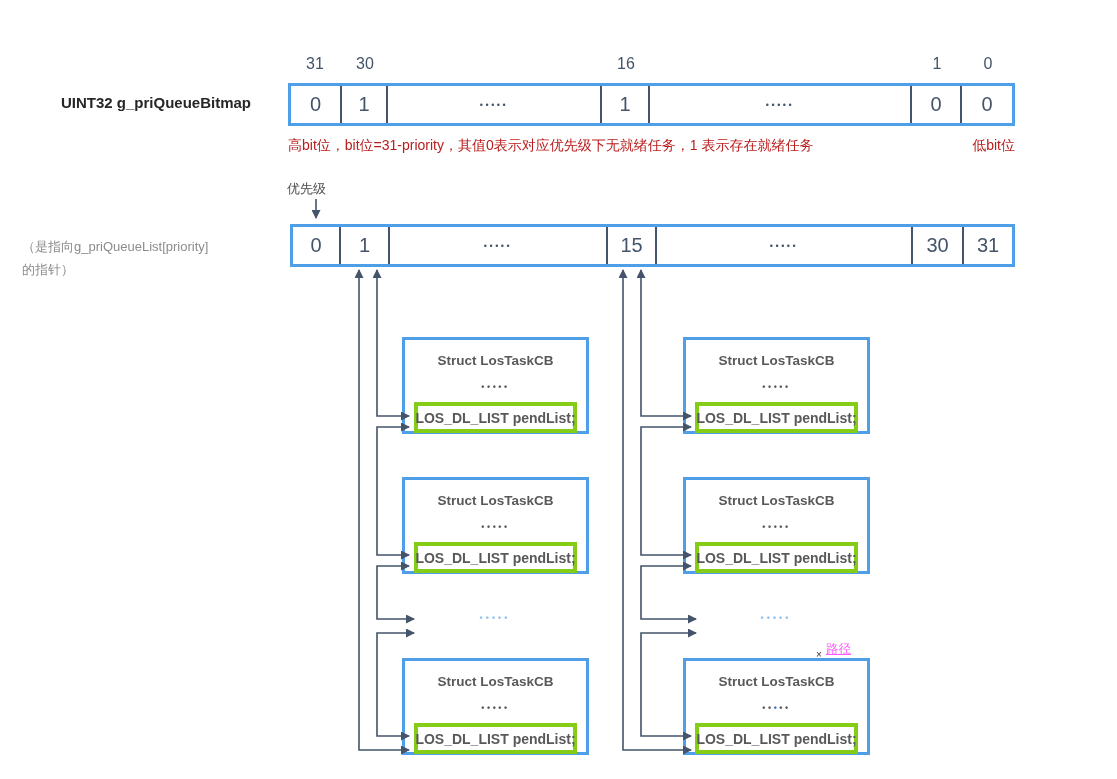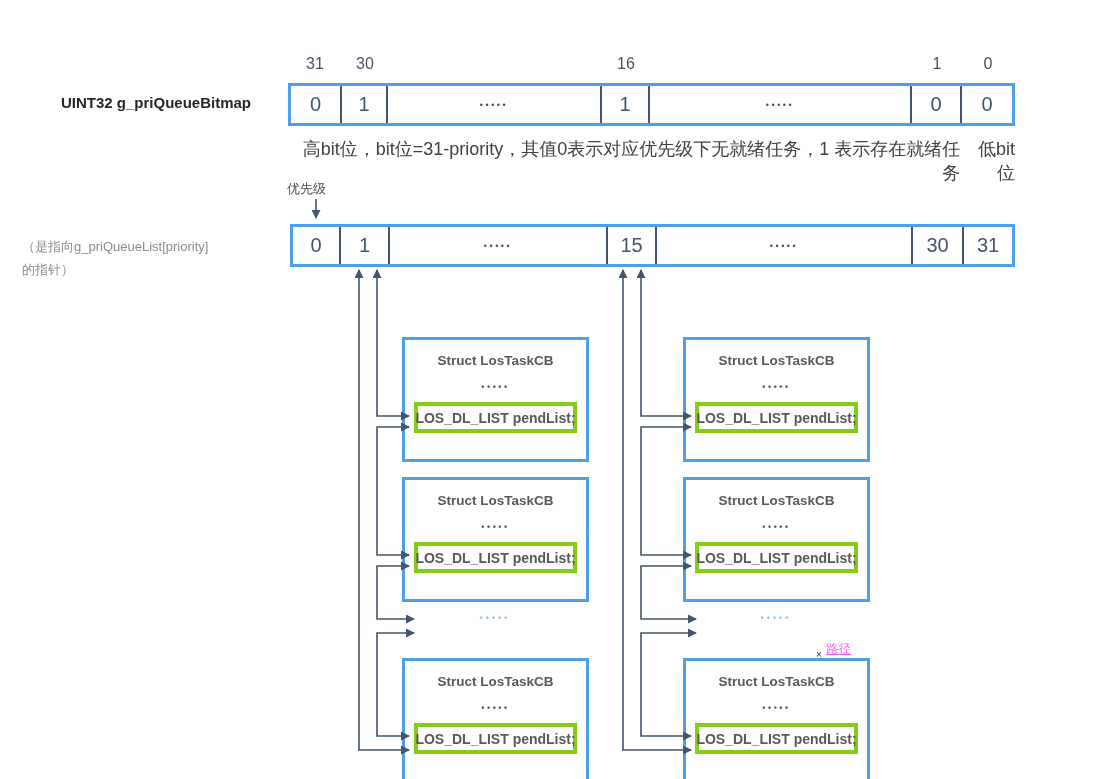--- a/index.html
+++ b/index.html
@@ -9,28 +9,28 @@
   
   .bit-label{position:absolute;top:46px;transform:translateX(-50%);font-size:16px;color:#44546A;}
 
   
   .cell-row{position:absolute;height:43px;border:3px solid #4F9EE8;box-sizing:border-box;display:flex;background:#fff;}
   .cell{display:flex;align-items:center;justify-content:center;font-size:20px;color:#44546A;border-right:2px solid #44546A;box-sizing:border-box;}
   .cell:last-child{border-right:none;}
   .cell .mini-dots{font-size:9px;letter-spacing:2.5px;color:#44546A;}
 
   
-  .caption-row{position:absolute;left:288px;top:128px;width:727px;display:flex;justify-content:space-between;font-size:18px;color:#404040;text-align:right;}
+  .caption-row{position:absolute;left:288px;top:128px;width:727px;display:flex;justify-content:space-between;font-size:14px;color:#b91c1c;text-align:right;}
   .label-block{position:absolute;text-align:center;}
   .label-bold{font-size:15px;font-weight:bold;color:#262626;line-height:23px;}
   .label-gray{font-size:13px;color:#8C8C8C;line-height:23px;}
   .left-align{text-align:left;}
 
   
-  .task-box{position:absolute;width:187px;height:125px;border:3px solid #4F9EE8;box-sizing:border-box;background:#fff;}
+  .task-box{position:absolute;width:187px;height:97px;border:3px solid #4F9EE8;box-sizing:border-box;background:#fff;}
   .task-title{position:absolute;left:0;right:0;top:13px;text-align:center;font-size:13.5px;font-weight:bold;color:#595959;}
   .task-dots{position:absolute;left:0;right:0;top:42px;text-align:center;font-size:9px;font-weight:bold;letter-spacing:2.5px;color:#595959;}
   .pend-box{position:absolute;left:9px;right:9px;top:62px;height:31px;border:4px solid #84cc16;box-sizing:border-box;display:flex;align-items:center;justify-content:center;font-size:14px;font-weight:bold;color:#595959;white-space:nowrap;}
 
   
   .sep-dots{position:absolute;transform:translateX(-50%);font-size:9px;font-weight:bold;letter-spacing:3px;color:#8FC2F0;}
   .dot-mid-blue{color:#3B6FD4;}
   .path-link{position:absolute;left:826px;top:632px;font-size:12.5px;color:#FF5BFF;text-decoration:underline;cursor:pointer;}
   .cursor-mark{position:absolute;left:816px;top:640px;font-size:10px;color:#333;}
   .priority-label{position:absolute;left:287px;top:171px;font-size:13px;color:#4D4D4D;}

